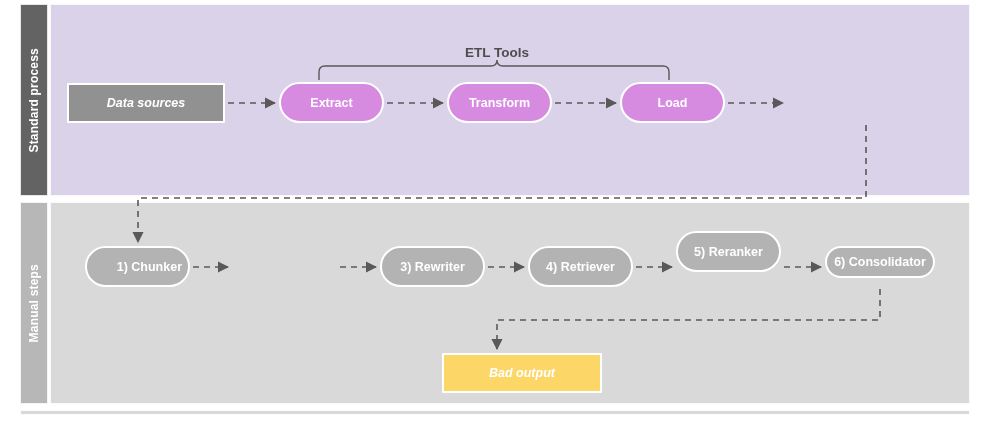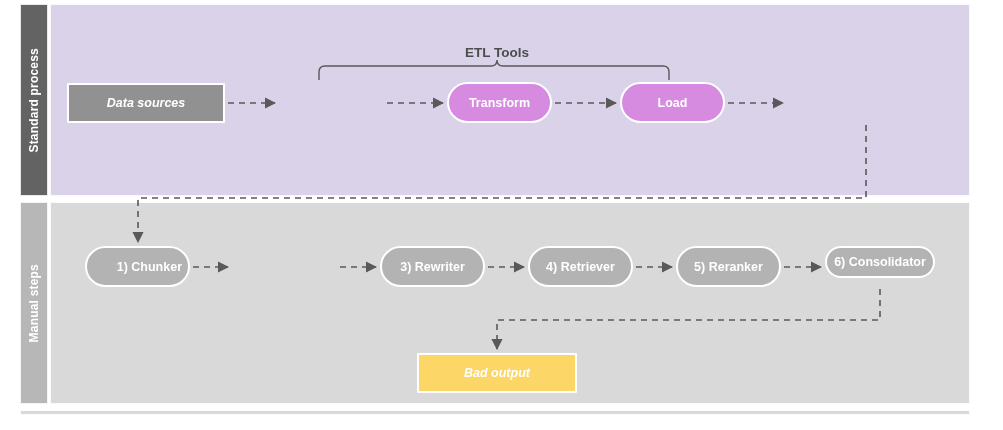--- a/index.html
+++ b/index.html
@@ -73,35 +73,35 @@
     font-weight: bold;
     line-height: 14px;
     border: 2px solid #ffffff;
     padding: 0 6px;
   }
   .node.rect   { border-radius: 1px; font-style: italic; }
   .node.pill   { border-radius: 22px; }
   .node.gray   { background: #919191; }
   .node.magenta{ background: #D68BE0; }
   .node.softgray { background: #B3B3B3; }
-  .node.yellow { background: #FCD667; }
+  .node.yellow { background: #FCD667; margin-left: 25px; }
 
   
   #node-data-sources   { left: 67px;  top: 83px;  width: 158px; height: 40px; }
   #node-extract        { left: 279px; top: 82px;  width: 105px; height: 41px; }
   #node-transform      { left: 447px; top: 82px;  width: 105px; height: 41px; }
   #node-load           { left: 620px; top: 82px;  width: 105px; height: 41px; }
   #node-data-warehouse { left: 787px; top: 83px;  width: 158px; height: 40px; }
 
   
   #node-chunker      { left: 85px;  top: 246px; width: 105px; height: 41px; justify-content: flex-end; }
   #node-vector-store { left: 232px; top: 246px; width: 105px; height: 41px; }
   #node-rewriter     { left: 380px; top: 246px; width: 105px; height: 41px; }
   #node-retriever    { left: 528px; top: 246px; width: 105px; height: 41px; }
-  #node-reranker     { left: 676px; top: 246px; width: 105px; height: 41px; }
+  #node-reranker     { left: 676px; top: 231px; width: 105px; height: 41px; }
   #node-consolidator { left: 825px; top: 246px; width: 110px; height: 32px; text-align: center; }
   #node-bad-output   { left: 417px; top: 353px; width: 160px; height: 40px; }
 
   
   #etl-tools-label {
     position: absolute;
     left: 427px;
     top: 45px;
     width: 140px;
     text-align: center;
@@ -167,20 +167,23 @@
     </g>
 
     <path d="M 880 289 L 880 320 L 497 320 L 497 349" fill="none" stroke="#595959" stroke-width="1.6" stroke-dasharray="6,5" marker-end="url(#arrow)"></path>
   </svg>
 
   <div id="etl-tools-label">ETL Tools</div>
 
   <div id="node-data-sources" class="node rect gray">
     <span>Data sources</span>
   </div>
+  <div id="node-extract" class="node pill magenta">
+    <span>Extract</span>
+  </div>
   <div id="node-transform" class="node pill magenta">
     <span>Transform</span>
   </div>
   <div id="node-load" class="node pill magenta">
     <span>Load</span>
   </div>
 
   <div id="node-chunker" class="node pill softgray">
     <span>1) Chunker</span>
   </div>

